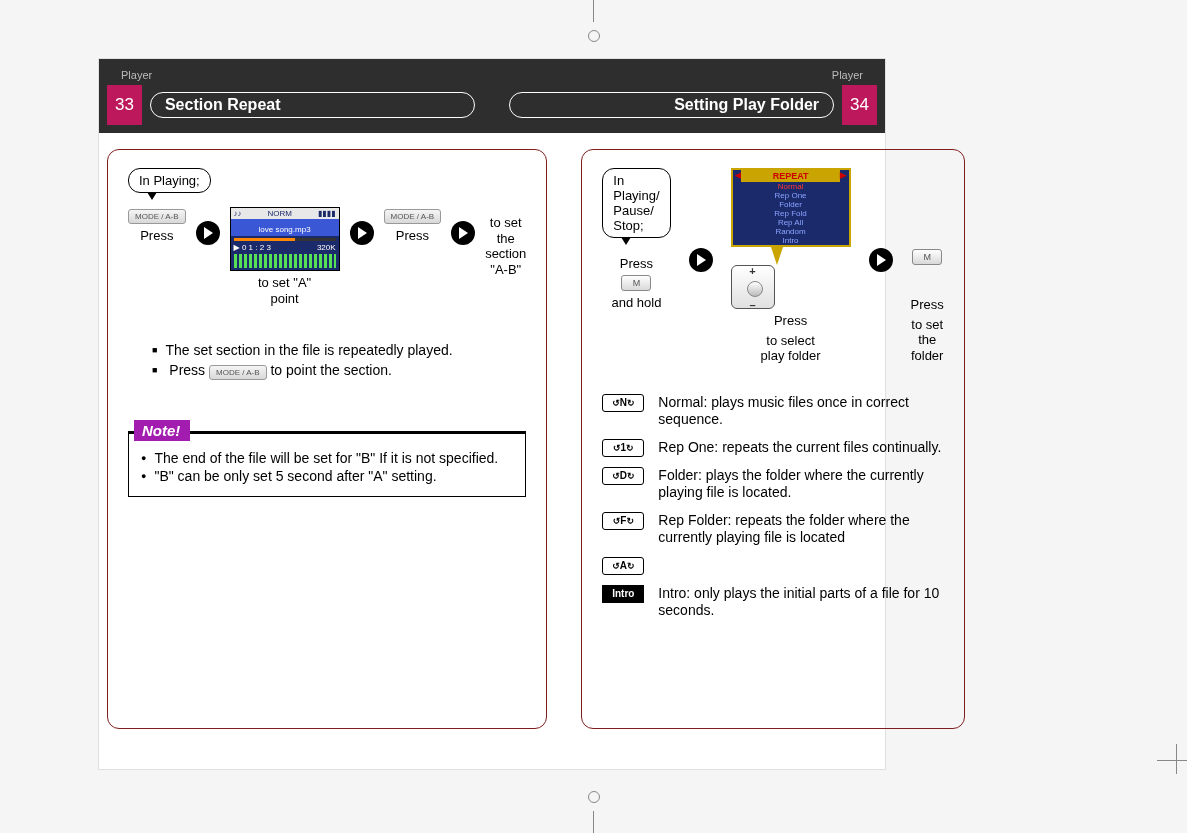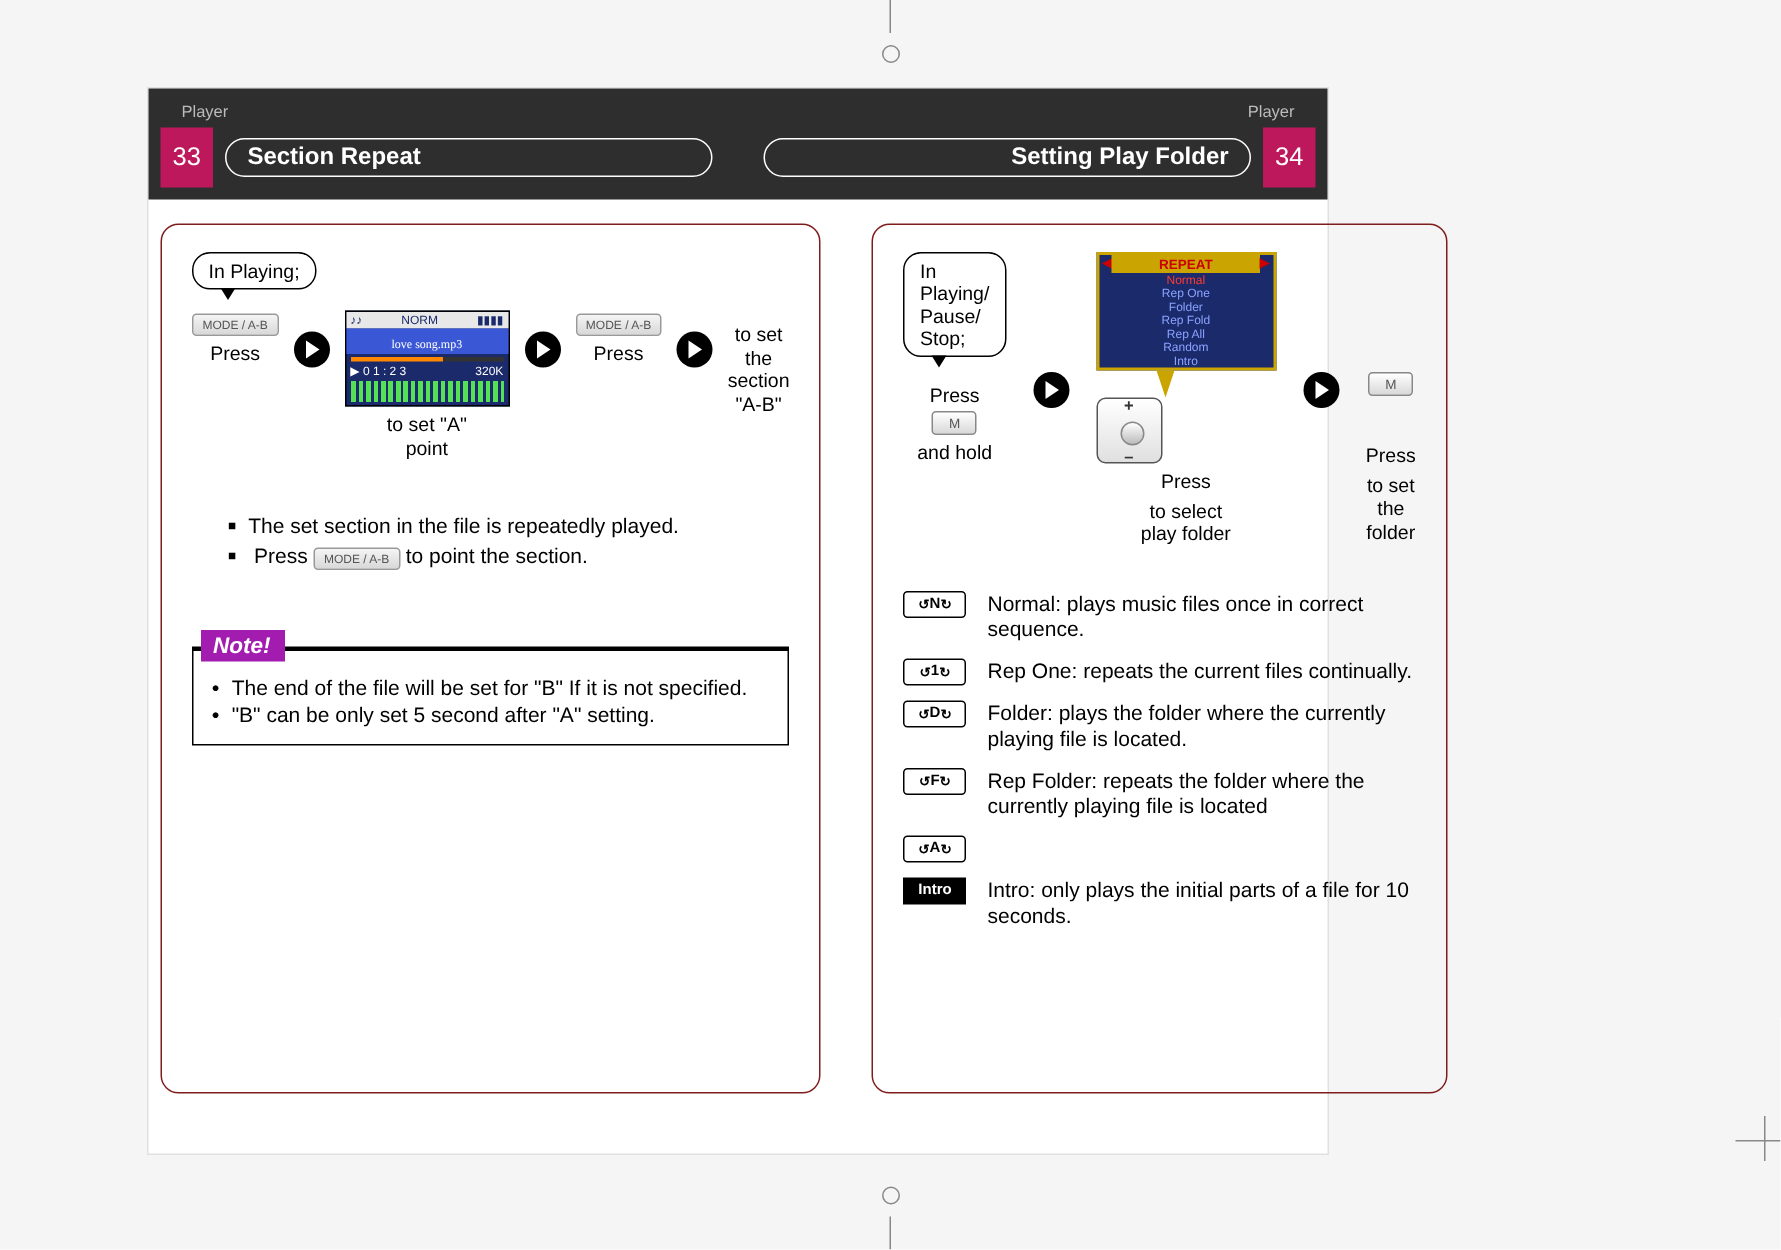--- a/index.html
+++ b/index.html
@@ -151,21 +151,21 @@
 
   
   .lcd {
     width: 110px;
     background: #1b2a6b;
     border: 1px solid #000;
     font-size: 8px;
     color: #fff;
   }
   .lcd .row1 { background:#e8e8e8; color:#1b2a6b; padding:1px 3px; display:flex; justify-content:space-between; }
-  .lcd .song { background:#3a57d6; color:#fff; padding:6px 0 2px;font-family:Liberation Serif, serif; }
+  .lcd .song { background:#3a57d6; color:#fff; padding:6px 0 2px; }
   .lcd .bar  { height:3px; background:linear-gradient(90deg,#ff8800 60%,#333 0); margin:2px 3px; }
   .lcd .row3 { display:flex; justify-content:space-between; padding:0 3px 2px; }
   .lcd .eq   { height:14px; background:repeating-linear-gradient(90deg,#55e055 0 3px,#1b2a6b 3px 5px); margin:0 3px 2px; }
 
   
   .menu {
     width: 120px;
     border: 2px solid #caa400;
     background: #1b2a6b;
     font-size: 8px;

